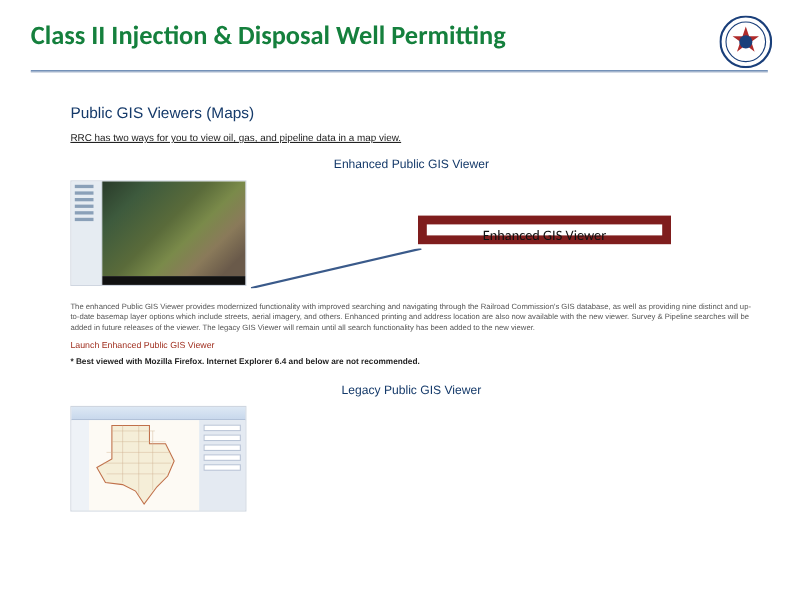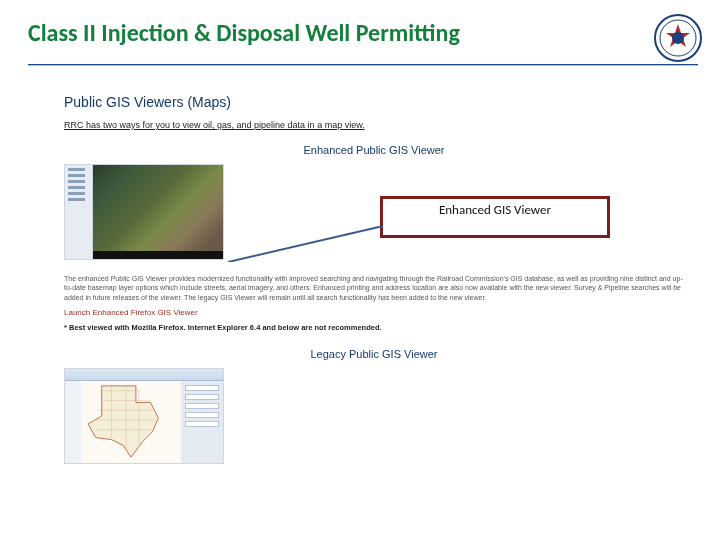--- a/index.html
+++ b/index.html
@@ -147,22 +147,22 @@
     position: absolute;
     left:16px; right:42px; top:12px; bottom:0;
     background: #fdfaf4;
   }
   .leg-map svg { width:100%; height:100%; }
   .callout {
     position: absolute;
     top: 196px;
     left: 380px;
     width: 230px;
-    height: 42px;
-    border: 3px solid #7f1d1d;
+    height: 26px;
+    border: 8px solid #7f1d1d;
     background: #fff;
     text-align: center;
     line-height: 22px;
     font-size: 13px;
     font-family: 'Calibri', Arial, sans-serif;
     color: #111;
     font-weight: 400;
   }
   .callout-line {
     position: absolute;
@@ -201,21 +201,21 @@
         <div></div>
         <div></div>
         <div></div>
         <div></div>
     </div>
     <div class="enh-map"></div>
     <div class="enh-bottom"></div>
   </div>
 
   <div class="para">The enhanced Public GIS Viewer provides modernized functionality with improved searching and navigating through the Railroad Commission's GIS database, as well as providing nine distinct and up-to-date basemap layer options which include streets, aerial imagery, and others. Enhanced printing and address location are also now available with the new viewer. Survey &amp; Pipeline searches will be added in future releases of the viewer. The legacy GIS Viewer will remain until all search functionality has been added to the new viewer.</div>
-  <div class="launch-link">Launch Enhanced Firefox GIS Viewer</div>
+  <div class="launch-link">Launch Enhanced Public GIS Viewer</div>
   <div class="note">* Best viewed with Mozilla Firefox. Internet Explorer 6.4 and below are not recommended.</div>
 
   <div class="h2">Legacy Public GIS Viewer</div>
 
   <div class="screenshot legacy-shot">
     <div class="leg-top"></div>
     <div class="leg-side"></div>
     <div class="leg-right">
       <div></div>
         <div></div>

